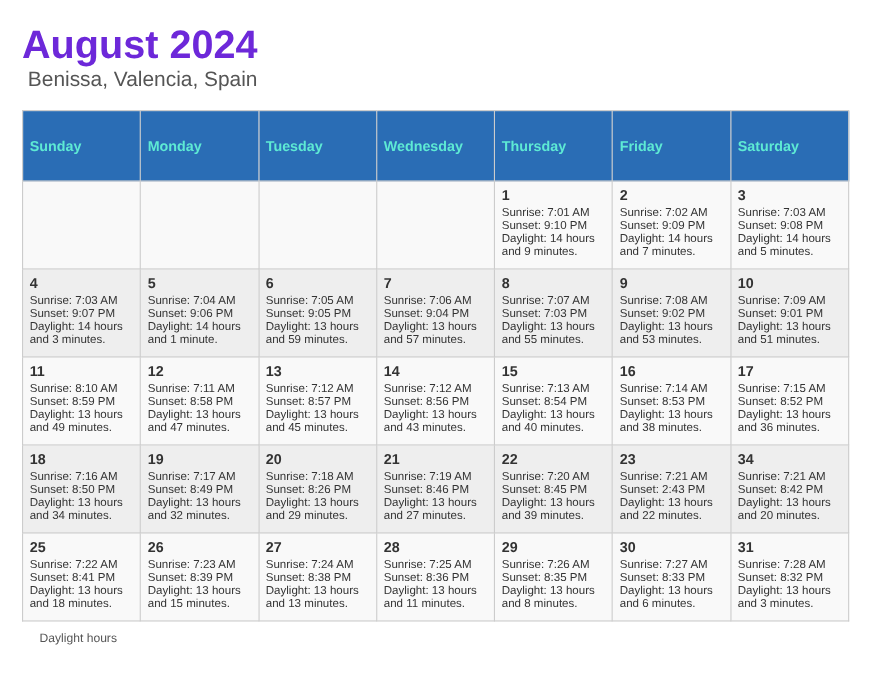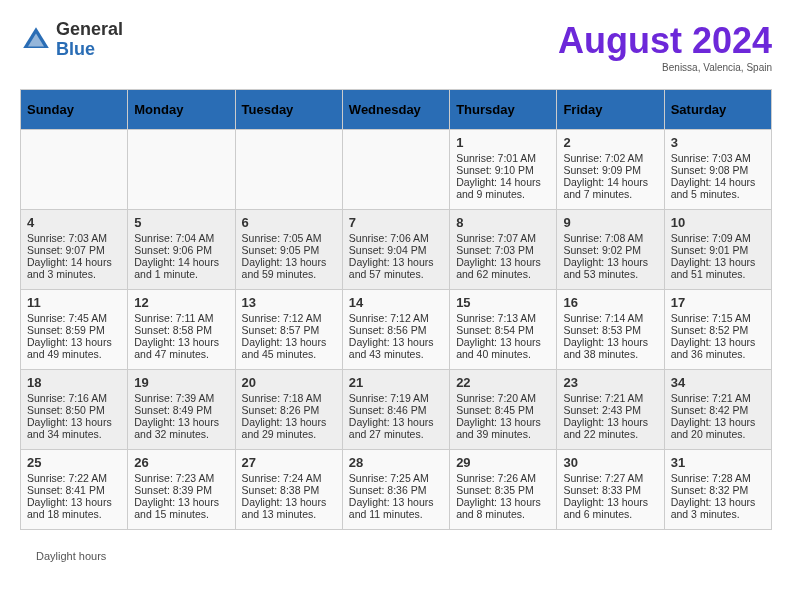--- a/index.html
+++ b/index.html
@@ -42,32 +42,32 @@
     }
     .title-block {
       text-align: right;
     }
     .month-year {
       font-size: 36px;
       font-weight: bold;
       color: #6d28d9;
     }
     .location {
-      font-size: 10px;
+      font-size: 19px;
       color: #555;
     }
     table {
       width: 100%;
       border-collapse: collapse;
     }
     thead tr th {
       background-color: #2a6db5;
-      color: #000000;
+      color: #5eead4;
       text-align: left;
-      padding: 12px 6px;
+      padding: 24px 6px;
       font-size: 13px;
       font-weight: bold;
       border: 1px solid #ccc;
     }
     tbody tr td {
       border: 1px solid #ccc;
       vertical-align: top;
       padding: 5px 6px;
       font-size: 10.5px;
       color: #333;
@@ -83,40 +83,30 @@
       display: block;
       margin-bottom: 2px;
     }
     tbody tr:nth-child(odd) td {
       background-color: #f9f9f9;
     }
     tbody tr:nth-child(even) td {
       background-color: #eeeeee;
     }
     .footer-note {
-      margin-top: 20px;
+      margin-top: 10px;
       font-size: 11px;
       color: #555;
       padding-left: 16px;
     }
   </style>
 </head>
 <body>
 
 <div class="header">
-  <div class="logo">
-    <svg class="logo-icon" viewBox="0 0 40 40">
-      <polygon points="20,4 36,30 4,30" fill="#2a6db5"></polygon>
-      <polygon points="20,12 30,28 10,28" fill="#fff" opacity="0.5"></polygon>
-    </svg>
-    <div class="logo-text">
-      <span class="logo-general">General</span>
-      <span class="logo-blue">Blue</span>
-    </div>
-  </div>
   <div class="title-block">
     <div class="month-year">August 2024</div>
     <div class="location">Benissa, Valencia, Spain</div>
   </div>
 </div>
 
 <table>
   <thead>
     <tr>
     <th>Sunday</th>
@@ -175,39 +165,39 @@
         <td>
           <span class="day-num">7</span>
           <div>Sunrise: 7:06 AM</div>
           <div>Sunset: 9:04 PM</div>
           <div>Daylight: 13 hours and 57 minutes.</div>
         </td>
         <td>
           <span class="day-num">8</span>
           <div>Sunrise: 7:07 AM</div>
           <div>Sunset: 7:03 PM</div>
-          <div>Daylight: 13 hours and 62 minutes.</div>
+          <div>Daylight: 13 hours and 55 minutes.</div>
         </td>
         <td>
           <span class="day-num">9</span>
           <div>Sunrise: 7:08 AM</div>
           <div>Sunset: 9:02 PM</div>
           <div>Daylight: 13 hours and 53 minutes.</div>
         </td>
         <td>
           <span class="day-num">10</span>
           <div>Sunrise: 7:09 AM</div>
           <div>Sunset: 9:01 PM</div>
           <div>Daylight: 13 hours and 51 minutes.</div>
         </td>
       </tr>
       <tr>
         <td>
           <span class="day-num">11</span>
-          <div>Sunrise: 7:45 AM</div>
+          <div>Sunrise: 8:10 AM</div>
           <div>Sunset: 8:59 PM</div>
           <div>Daylight: 13 hours and 49 minutes.</div>
         </td>
         <td>
           <span class="day-num">12</span>
           <div>Sunrise: 7:11 AM</div>
           <div>Sunset: 8:58 PM</div>
           <div>Daylight: 13 hours and 47 minutes.</div>
         </td>
         <td>
@@ -243,21 +233,21 @@
       </tr>
       <tr>
         <td>
           <span class="day-num">18</span>
           <div>Sunrise: 7:16 AM</div>
           <div>Sunset: 8:50 PM</div>
           <div>Daylight: 13 hours and 34 minutes.</div>
         </td>
         <td>
           <span class="day-num">19</span>
-          <div>Sunrise: 7:39 AM</div>
+          <div>Sunrise: 7:17 AM</div>
           <div>Sunset: 8:49 PM</div>
           <div>Daylight: 13 hours and 32 minutes.</div>
         </td>
         <td>
           <span class="day-num">20</span>
           <div>Sunrise: 7:18 AM</div>
           <div>Sunset: 8:26 PM</div>
           <div>Daylight: 13 hours and 29 minutes.</div>
         </td>
         <td>

